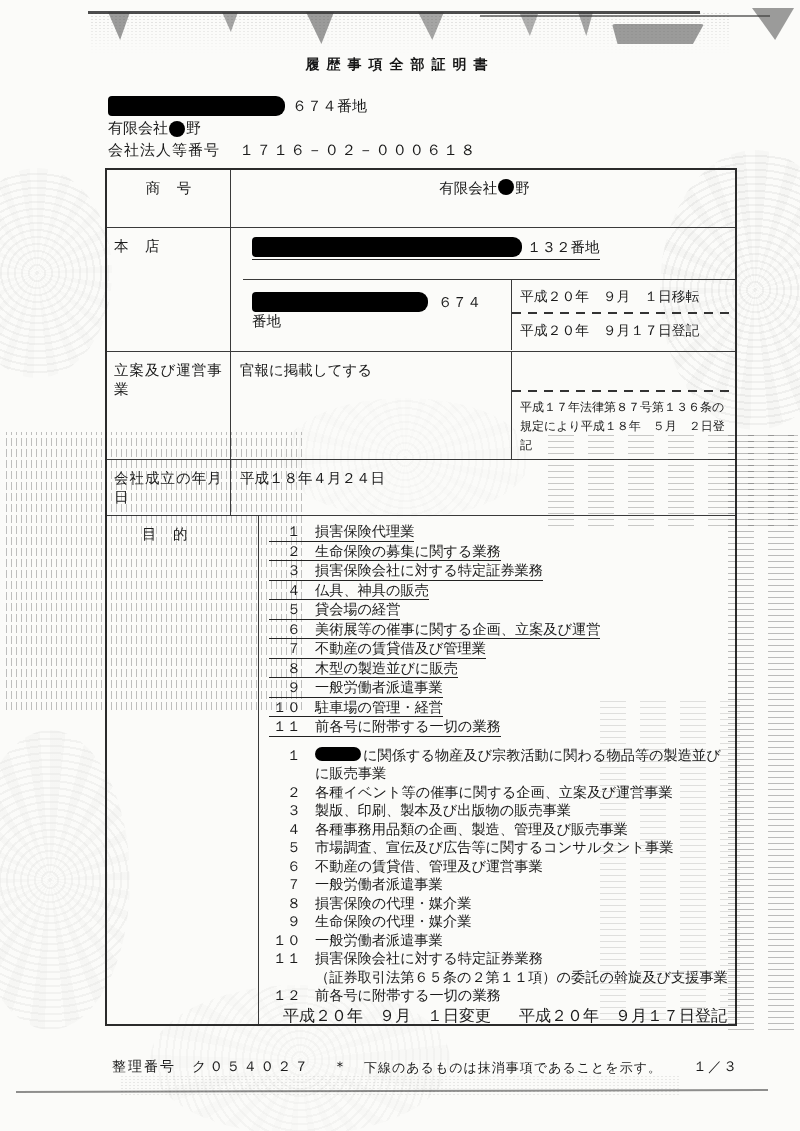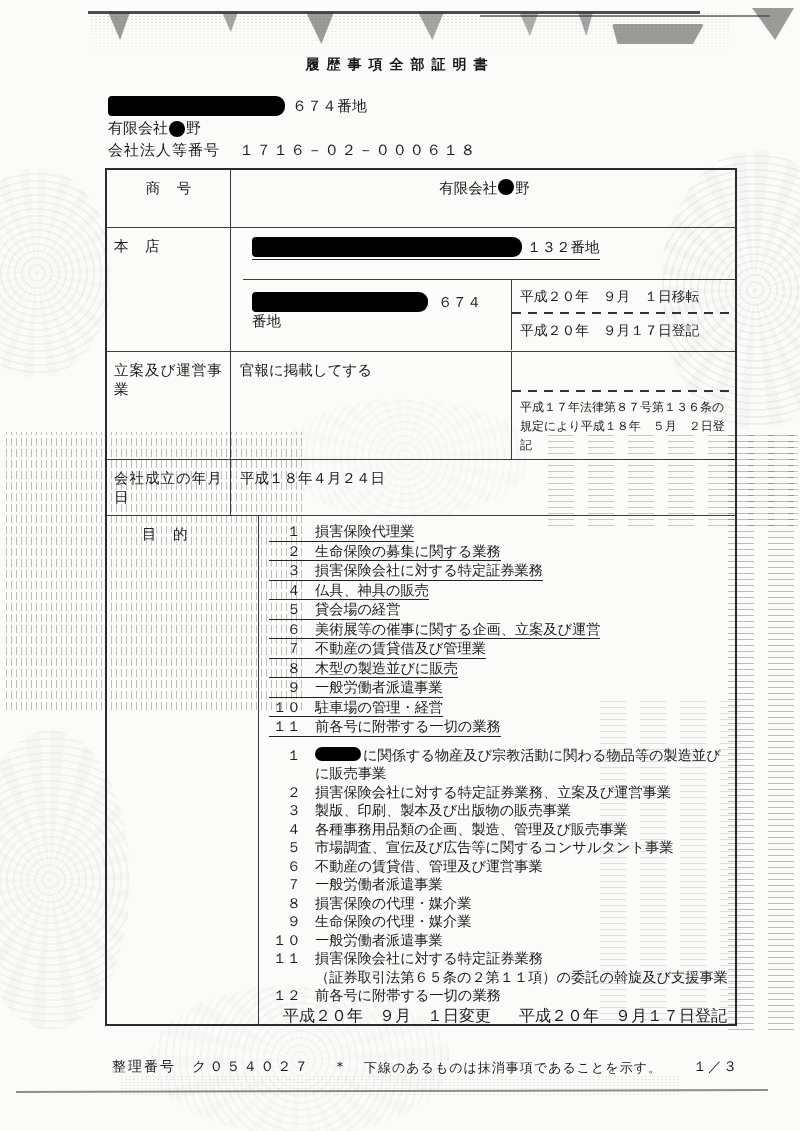--- a/index.html
+++ b/index.html
@@ -217,21 +217,21 @@
             </div>
         </div>
 
         <div class="plist2">
           <div class="pline">
               <span class="pnum">１</span>
               <span class="ptxt"><span class="blob"></span><span>に関係する物産及び宗教活動に関わる物品等の製造並びに販売事業</span></span>
             </div>
           <div class="pline">
               <span class="pnum">２</span>
-              <span class="ptxt">損害保険会社に対する特定証券業務、立案及び運営事業</span>
+              <span class="ptxt">各種イベント等の催事に関する企画、立案及び運営事業</span>
             </div>
           <div class="pline">
               <span class="pnum">３</span>
               <span class="ptxt">製版、印刷、製本及び出版物の販売事業</span>
             </div>
           <div class="pline">
               <span class="pnum">４</span>
               <span class="ptxt">各種事務用品類の企画、製造、管理及び販売事業</span>
             </div>
           <div class="pline">

